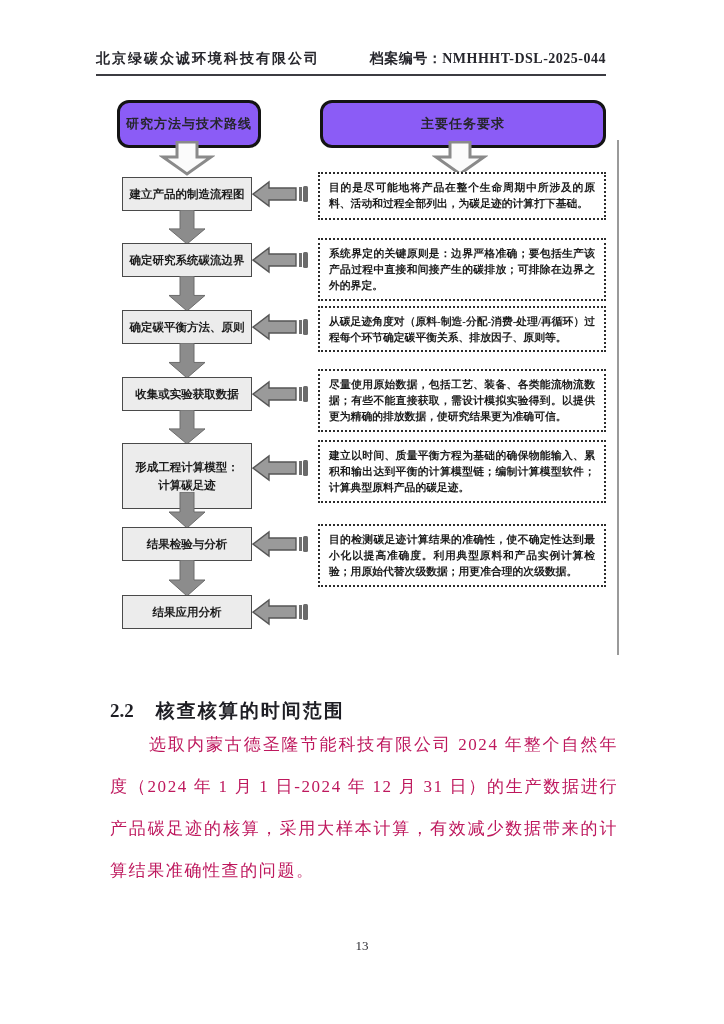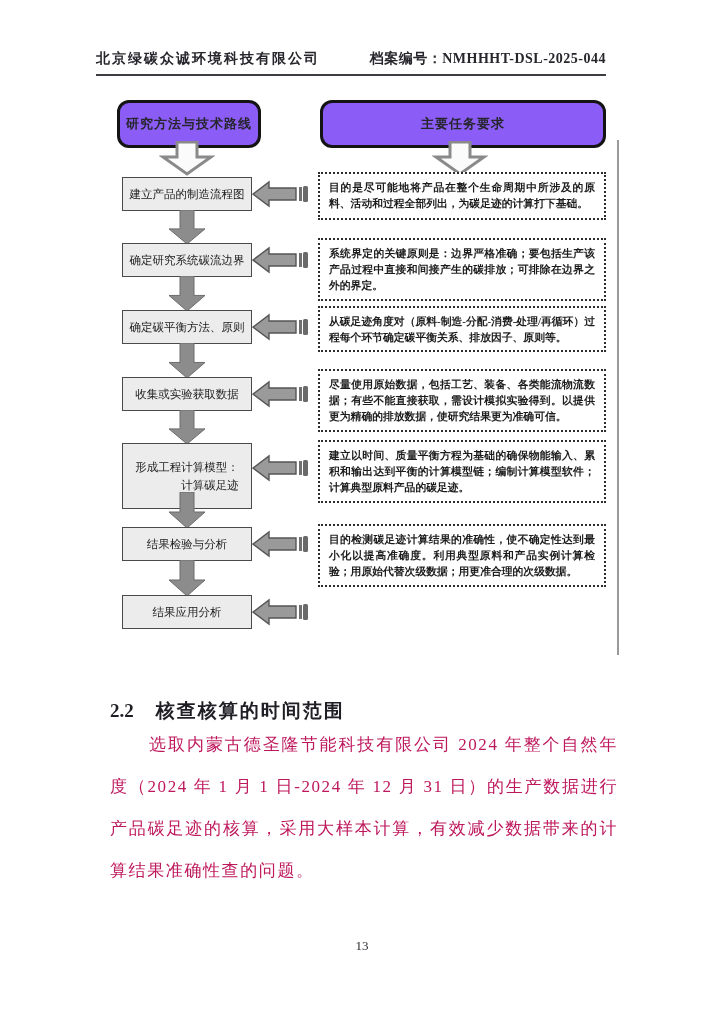--- a/index.html
+++ b/index.html
@@ -24,22 +24,22 @@
     position:absolute;top:5px;height:42px;
     border:3px solid #141414;border-radius:12px;background:#8b5cf6;
     display:flex;align-items:center;justify-content:center;
     font-weight:bold;font-size:13px;letter-spacing:1px;
   }
   .hdr-left{left:117px;width:138px;}
   .hdr-right{left:320px;width:280px;}
   .step-box{
     position:absolute;left:122px;width:130px;
     background:#ececec;border:1.5px solid #4a4a4a;
-    display:flex;align-items:center;justify-content:center;text-align:right;
-    font-weight:normal;font-size:11.5px;line-height:1.6;color:#1c1c1c;
+    display:flex;align-items:center;justify-content:center;text-align:center;
+    font-weight:bold;font-size:11.5px;line-height:1.6;color:#1c1c1c;
     white-space:pre-line;box-sizing:border-box;
   }
   .task-box{
     position:absolute;left:318px;width:288px;
     background:#fff;border:2px dotted #2c2c2c;
     font-weight:bold;font-size:10.8px;line-height:1.5;color:#1c1c1c;
     padding:5px 9px;box-sizing:border-box;text-align:justify;
   }
   .fc svg{position:absolute;display:block;}
   .vline{position:absolute;left:617px;top:45px;width:2px;height:515px;background:#9a9a9a;}

